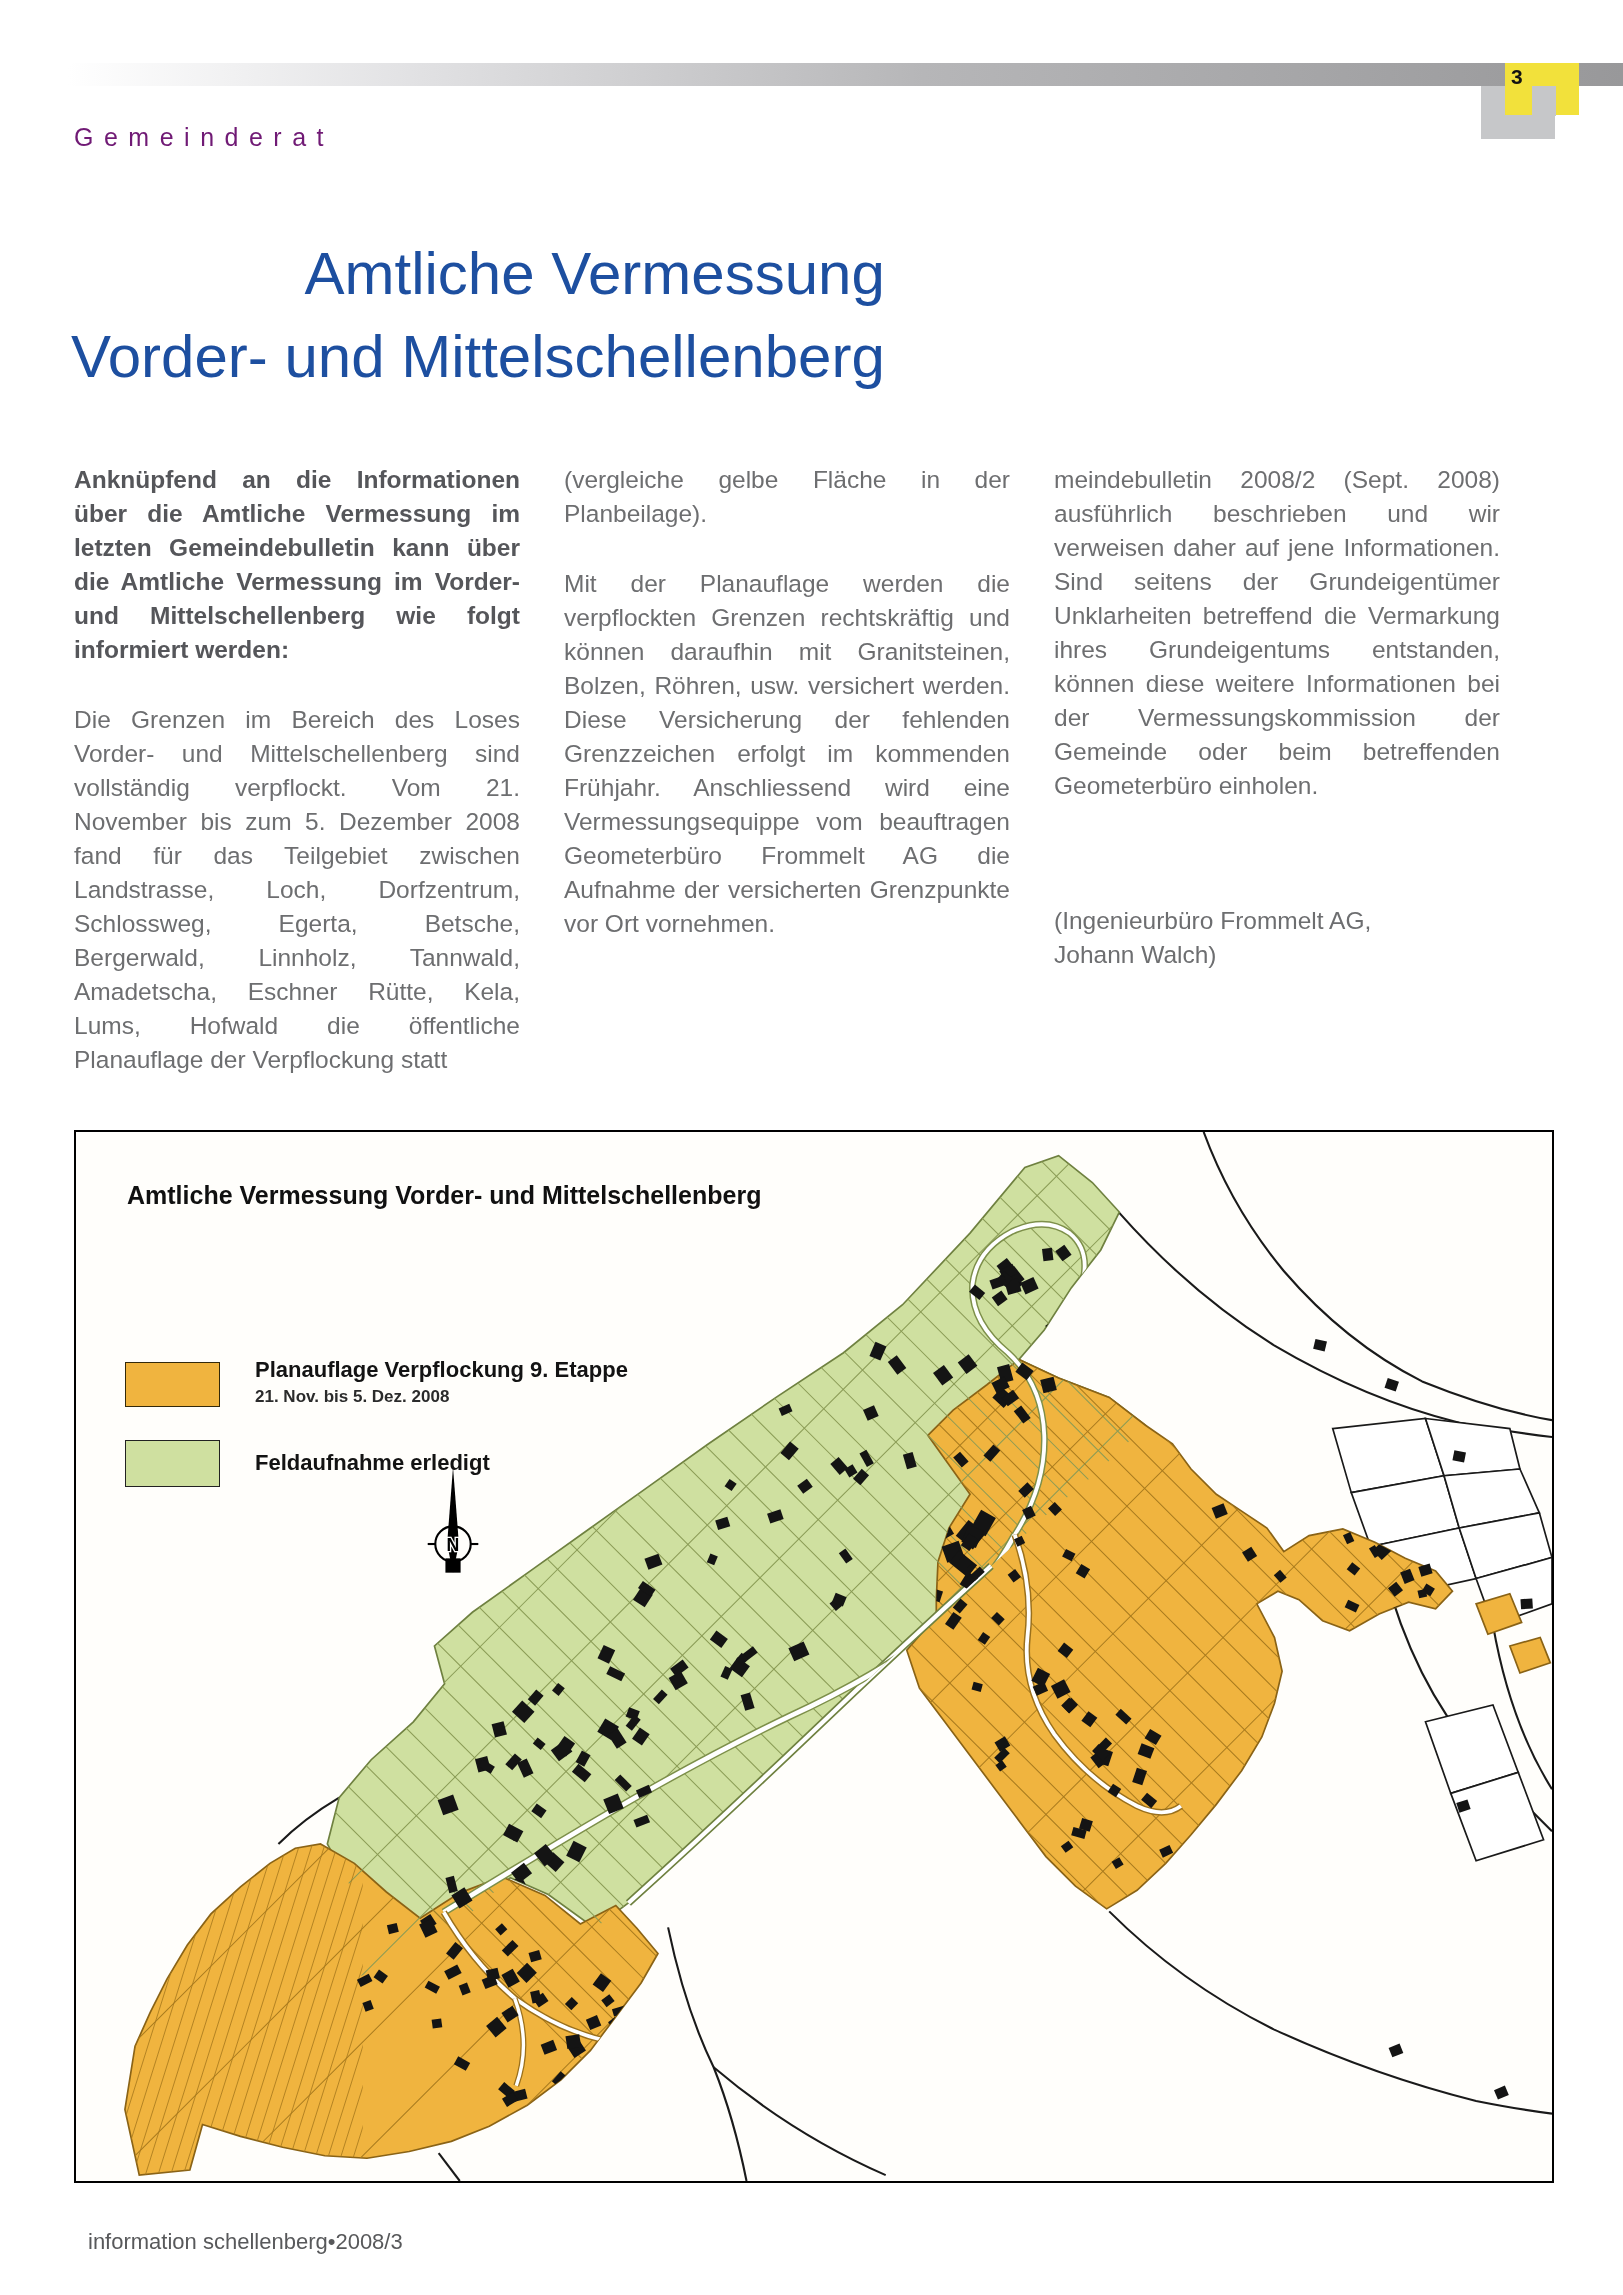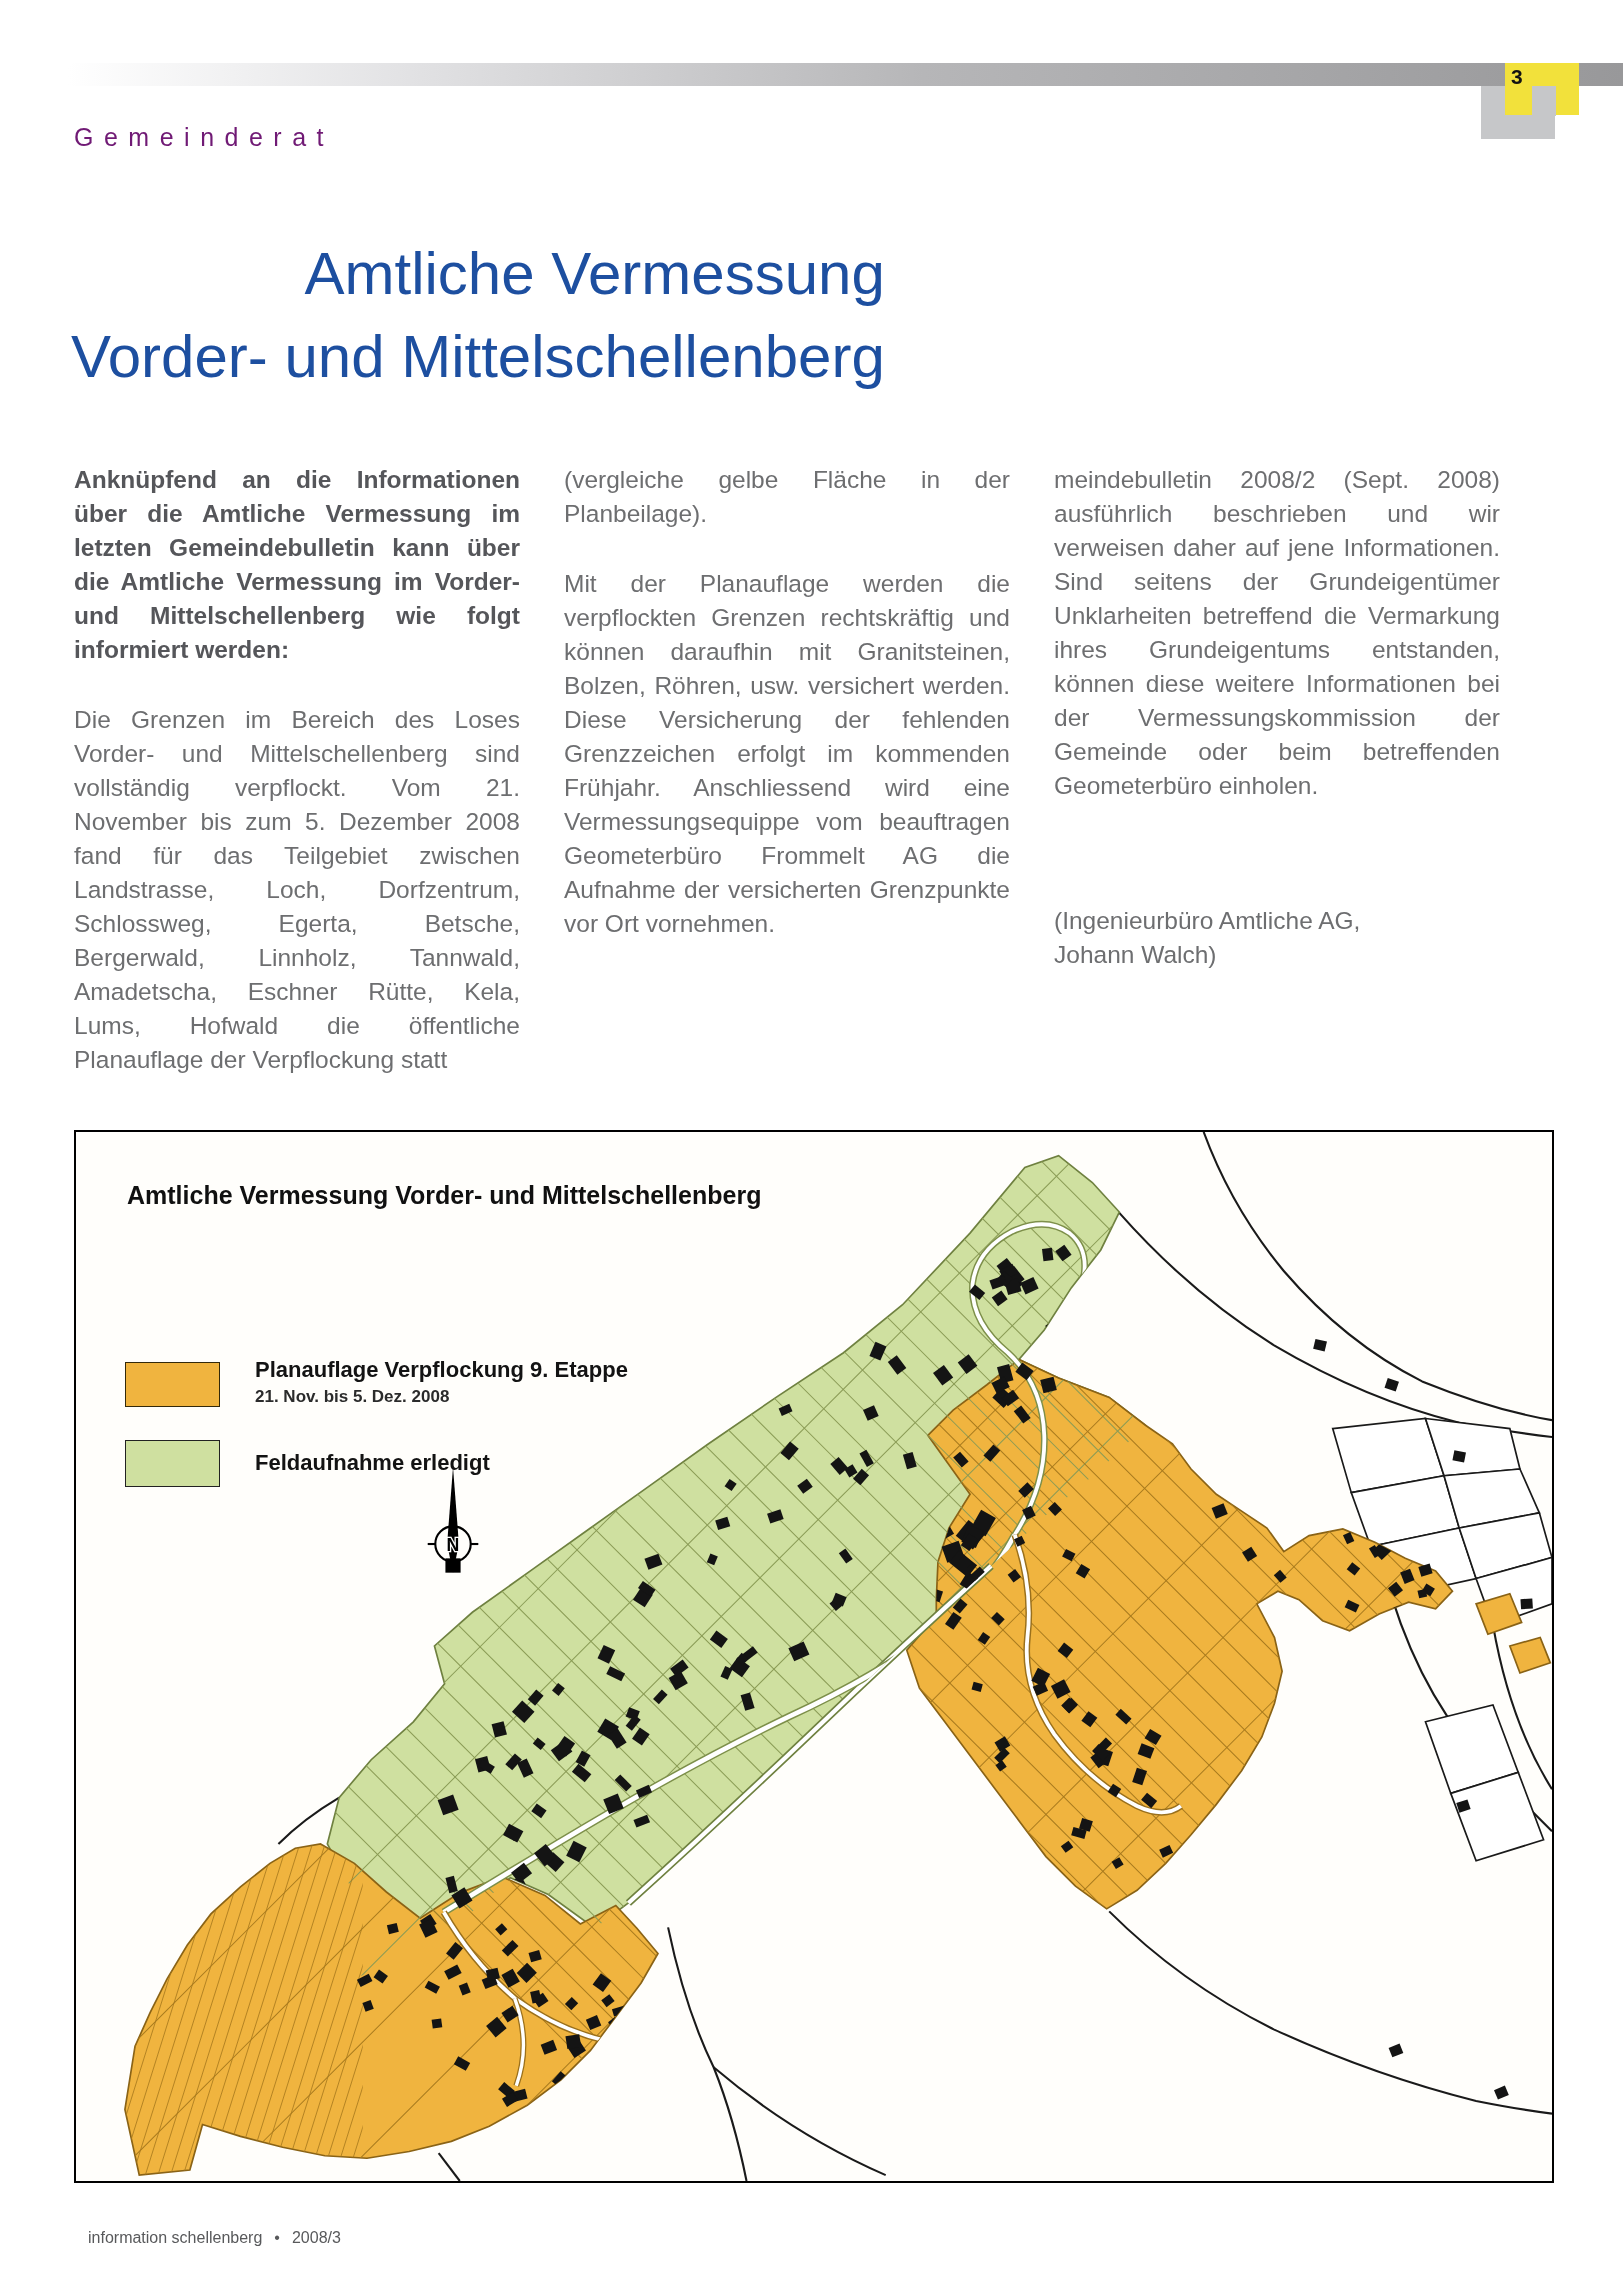--- a/index.html
+++ b/index.html
@@ -34,21 +34,21 @@
   .map-title{position:absolute;left:51px;top:49px;font-size:25px;font-weight:700;color:#101010;}
   .swatch{position:absolute;width:95px;height:45px;border:1.7px solid #33290a;box-sizing:border-box;}
   .swatch1{left:49px;top:230px;}
   .swatch2{left:49px;top:308px;height:47px;border-color:#222;}
   .legend-label{position:absolute;left:179px;font-size:22px;font-weight:700;color:#131313;}
   .legend-label1{top:225px;}
   .legend-sub1{position:absolute;left:179px;top:255px;font-size:17px;font-weight:700;color:#2b2b2b;}
   .legend-label2{top:318px;}
 
   
-  .footer{position:absolute;left:88px;top:2229px;font-size:16px;color:#58595b;display:flex;gap:12px;}
+  .footer{position:absolute;left:88px;top:2229px;font-size:22px;color:#58595b;display:flex;}
 </style>
 </head>
 <body>
 
 <div class="page">
 
   <div class="top-bar"></div>
   <div class="sq-gray"></div>
   <div class="sq-yellow"></div>
   <div class="sq-notch"></div>
@@ -65,21 +65,21 @@
       <p class="intro">Anknüpfend an die Informationen über die Amtliche Vermessung im letzten Gemeindebulletin kann über die Amtliche Vermessung im Vorder- und Mittelschellenberg wie folgt informiert werden:</p>
       <p>Die Grenzen im Bereich des Loses Vorder- und Mittelschellenberg sind vollständig verpflockt. Vom 21. November bis zum 5. Dezember 2008 fand für das Teilgebiet zwischen Landstrasse, Loch, Dorfzentrum, Schlossweg, Egerta, Betsche, Bergerwald, Linnholz, Tannwald, Amadetscha, Eschner Rütte, Kela, Lums, Hofwald die öffentliche Planauflage der Verpflockung statt</p>
     </div>
     <div class="col">
       <p>(vergleiche gelbe Fläche in der Planbeilage).</p>
       <p>Mit der Planauflage werden die verpflockten Grenzen rechtskräftig und können daraufhin mit Granitsteinen, Bolzen, Röhren, usw. versichert werden. Diese Versicherung der fehlenden Grenzzeichen erfolgt im kommenden Frühjahr. Anschliessend wird eine Vermessungsequippe vom beauftragen Geometerbüro Frommelt AG die Aufnahme der versicherten Grenzpunkte vor Ort vornehmen.</p>
     </div>
     <div class="col">
       <p>meindebulletin 2008/2 (Sept. 2008) ausführlich beschrieben und wir verweisen daher auf jene Informationen. Sind seitens der Grundeigentümer Unklarheiten betreffend die Vermarkung ihres Grundeigentums entstanden, können diese weitere Informationen bei der Vermessungskommission der Gemeinde oder beim betreffenden Geometerbüro einholen.</p>
       <div class="credit">
-        <span>(Ingenieurbüro Amtliche AG,</span>
+        <span>(Ingenieurbüro Frommelt AG,</span>
         <span>Johann Walch)</span>
       </div>
     </div>
   </div>
 
   <div class="map-box">
     <svg class="map-svg" viewBox="0 0 1750 1245" preserveAspectRatio="none">
       <defs>
         <clipPath id="clipGreen">
           <path d="M320,1005 L295,950 L325,895 L298,845 L312,790 L350,745 L400,700 L437,655 L425,610 L470,570 L540,520 L610,470 L680,420 L750,370 L830,315 L910,262 L980,205 L1060,120 L1125,42 L1165,28 L1205,60 L1237,95 L1215,140 L1180,185 L1148,235 L1118,270 L1165,292 L1225,315 L1268,348 L1215,400 L1150,455 L1085,515 L1020,575 L955,635 L890,695 L825,755 L760,815 L700,870 L655,915 L615,945 L560,905 L515,885 L470,925 L420,965 L370,995 Z"></path>

